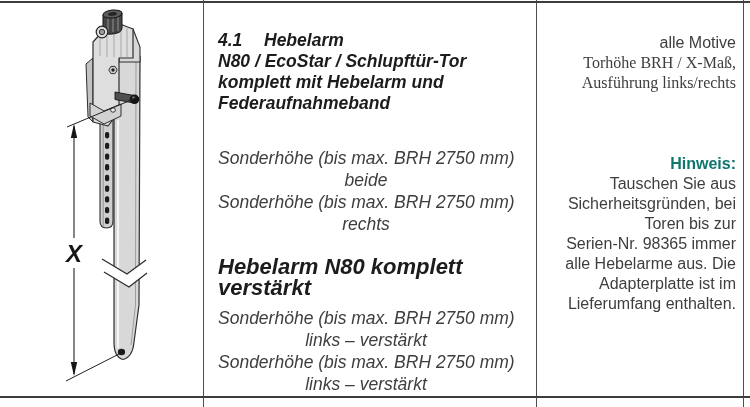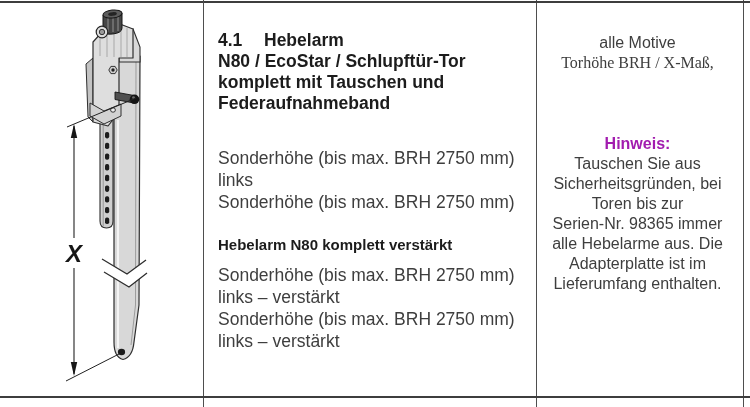--- a/index.html
+++ b/index.html
@@ -8,37 +8,37 @@
     font-family:"Liberation Sans",sans-serif;-webkit-font-smoothing:antialiased;
   }
   .rule-top{position:absolute;left:0;top:1px;width:750px;height:2px;background:#3d3d3d;}
   .rule-bottom{position:absolute;left:0;top:396px;width:750px;height:2px;background:#3d3d3d;}
   .cols{display:flex;height:407px;}
   .col{box-sizing:border-box;height:100%;}
   .col-drawing{width:204px;border-right:1.5px solid #4e4e4e;position:relative;}
   .col-drawing svg{display:block;}
   .col-product{
     width:333px;border-right:1.5px solid #4e4e4e;
-    padding:30px 22px 0 14px;font-size:17.5px;color:#3e3e3e;
+    padding:30px 22px 0 14px;font-size:17.5px;color:#3e3e3e;font-style:italic;
   }
   .col-info{
     width:207px;border-right:1.5px solid #4e4e4e;
-    padding:33px 7px 0 2px;text-align:center;font-size:16px;color:#3e3e3e;
+    padding:33px 7px 0 2px;text-align:right;font-size:16px;color:#3e3e3e;
   }
   .heading{font-weight:bold;color:#1c1c1c;font-size:17.5px;line-height:21px;}
   .sec-num{display:inline-block;width:46px;}
-  .item{line-height:22px;}
+  .item{line-height:22px;text-align:center;}
   .item-first{margin-top:33px;}
-  .subheading{margin-top:21px;font-weight:bold;color:#1c1c1c;font-size:15px;line-height:21px;}
+  .subheading{margin-top:21px;font-weight:bold;color:#1c1c1c;font-size:22px;line-height:21px;}
   .after-sub{margin-top:9px;}
   .line{white-space:nowrap;}
   .motifs{line-height:20px;}
   .ordering{line-height:20px;font-family:Liberation Serif, serif;}
   .note{margin-top:61px;line-height:20px;}
-  .note-title{font-weight:bold;color:#a21caf;}
+  .note-title{font-weight:bold;color:#0f766e;}
 </style>
 </head>
 <body>
 
 <div class="page">
   <div class="rule-top"></div>
 
   <div class="cols">
 
     <div class="col col-drawing">
@@ -113,49 +113,51 @@
         </g>
       </svg>
     </div>
 
     <div class="col col-product">
       <div class="heading">
         <div class="line">
           <span class="sec-num">4.1</span><span>Hebelarm</span>
         </div>
         <div class="line">N80 / EcoStar / Schlupftür-Tor</div>
-        <div class="line">komplett mit Tauschen und</div>
+        <div class="line">komplett mit Hebelarm und</div>
         <div class="line">Federaufnahmeband</div>
       </div>
 
       <div class="item item-first">
         <div class="line">Sonderhöhe (bis max. BRH 2750 mm)</div>
-        <div class="line">links</div>
+        <div class="line">beide</div>
       </div>
       <div class="item">
         <div class="line">Sonderhöhe (bis max. BRH 2750 mm)</div>
+        <div class="line">rechts</div>
       </div>
 
       <div class="subheading">Hebelarm N80 komplett verstärkt</div>
 
       <div class="item after-sub">
         <div class="line">Sonderhöhe (bis max. BRH 2750 mm)</div>
         <div class="line">links – verstärkt</div>
       </div>
       <div class="item">
         <div class="line">Sonderhöhe (bis max. BRH 2750 mm)</div>
         <div class="line">links – verstärkt</div>
       </div>
     </div>
 
     <div class="col col-info">
       <div class="motifs line">alle Motive</div>
 
       <div class="ordering">
         <div class="line">Torhöhe BRH / X-Maß,</div>
+        <div class="line">Ausführung links/rechts</div>
       </div>
 
       <div class="note">
         <div class="note-title line">Hinweis:</div>
         <div class="line">Tauschen Sie aus</div>
         <div class="line">Sicherheitsgründen, bei</div>
         <div class="line">Toren bis zur</div>
         <div class="line">Serien-Nr. 98365 immer</div>
         <div class="line">alle Hebelarme aus. Die</div>
         <div class="line">Adapterplatte ist im</div>

